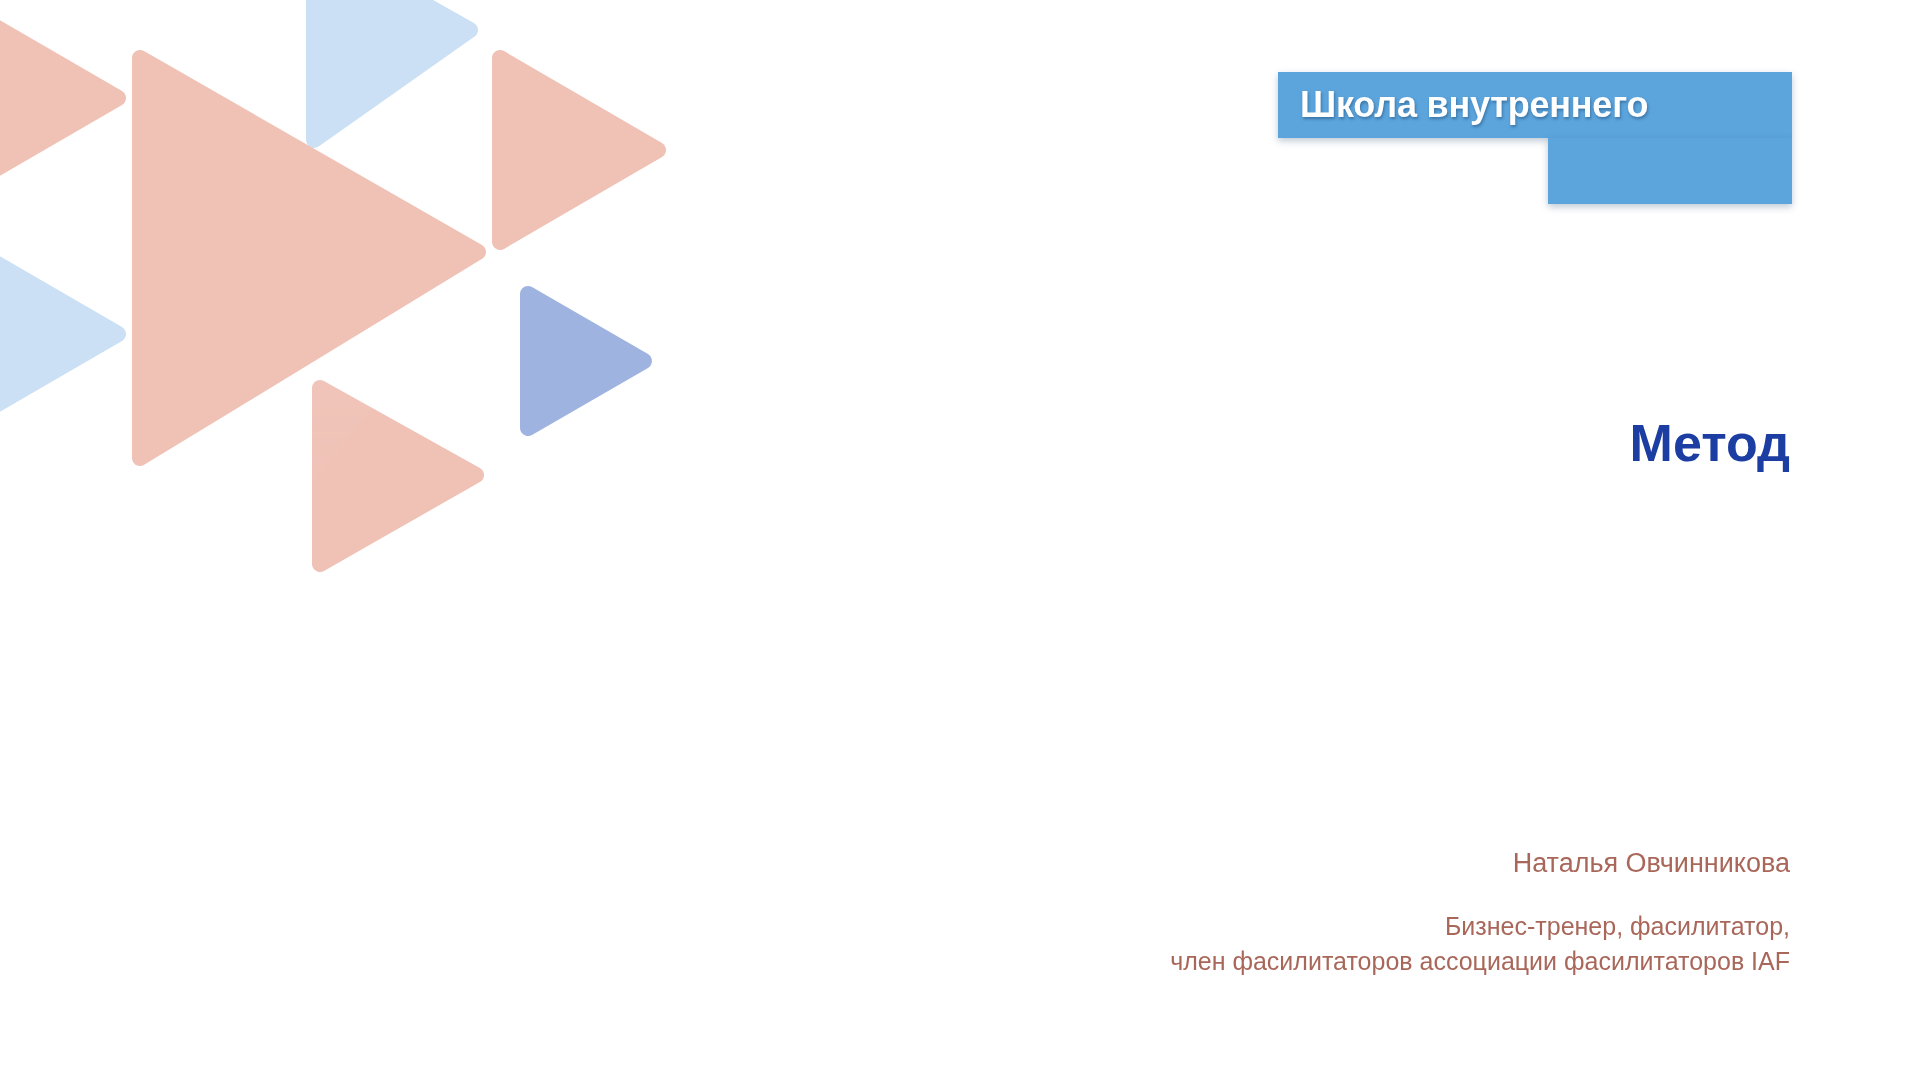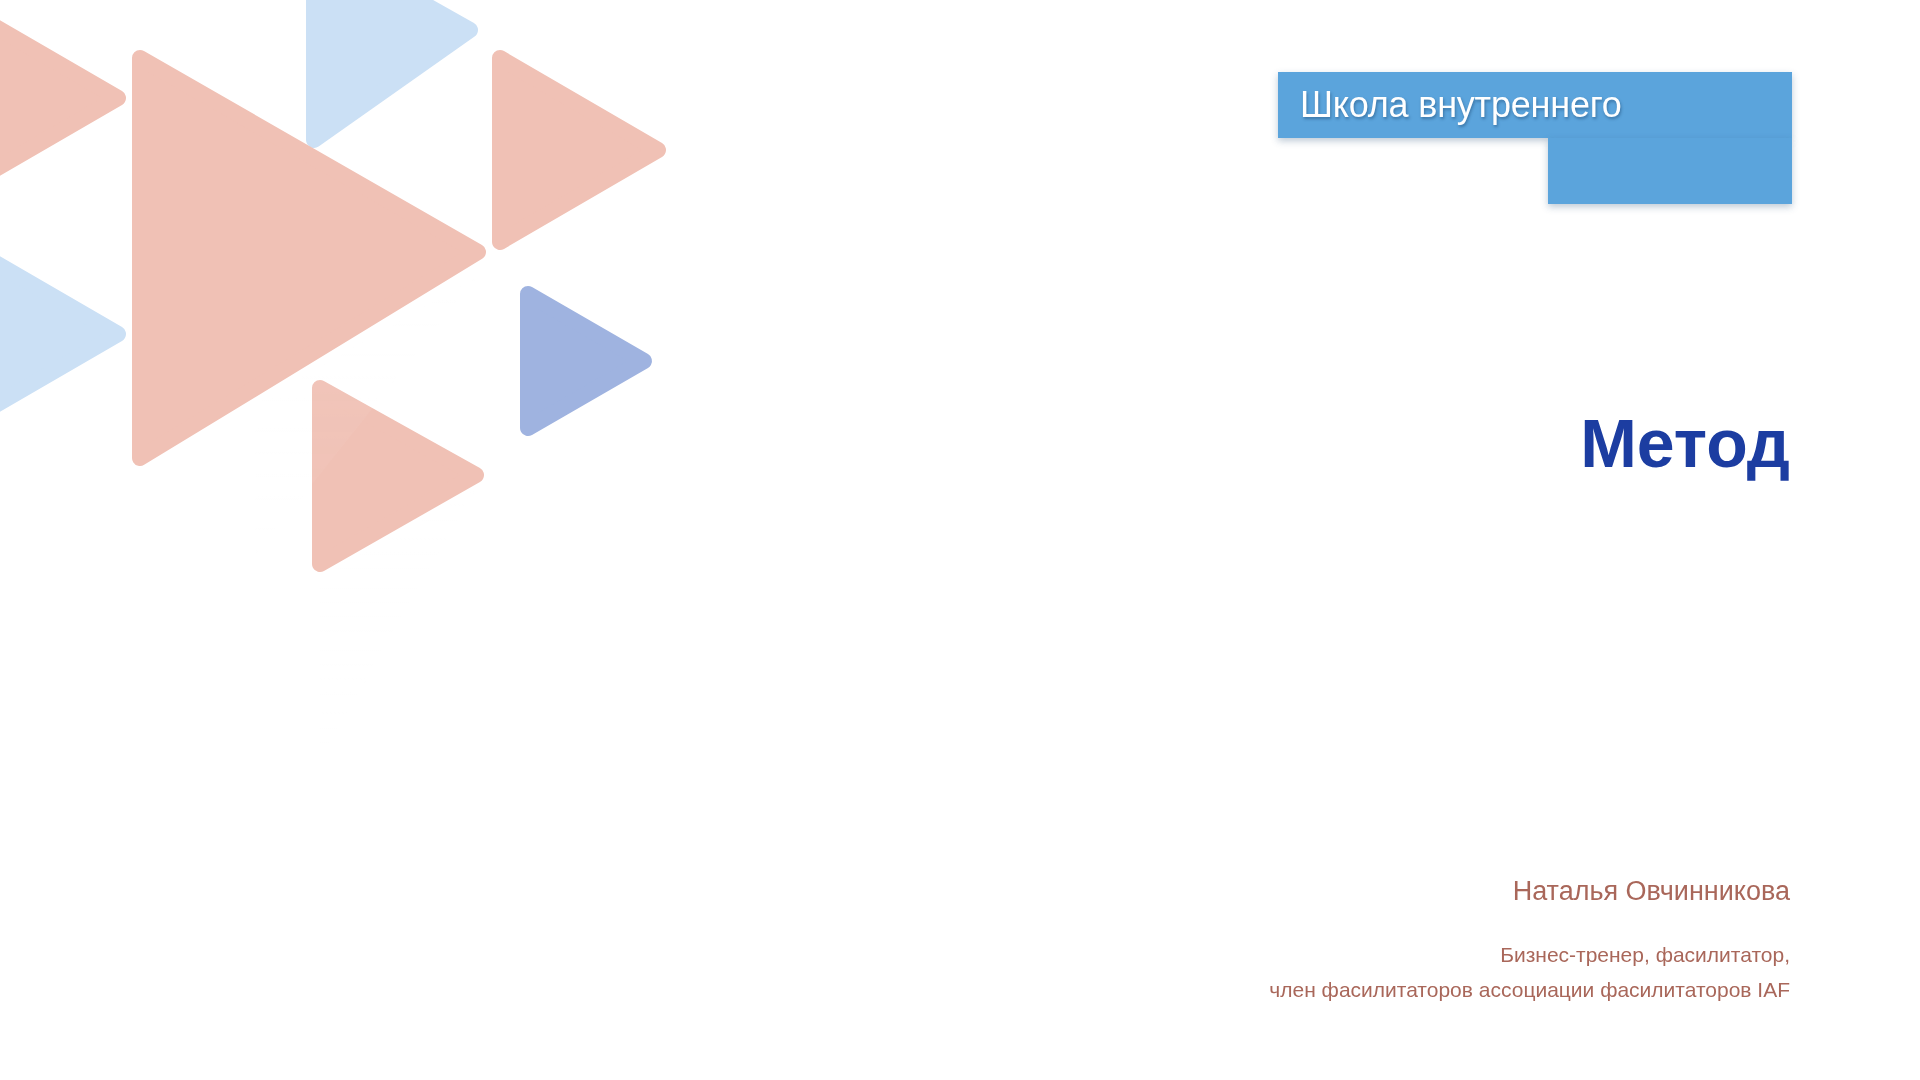--- a/index.html
+++ b/index.html
@@ -57,21 +57,21 @@
   }
   .logo-band-2 {
     left: 270px;
     top: 66px;
     width: 244px;
     height: 66px;
   }
   .logo-line {
     position: absolute;
     color: #ffffff;
-    font-weight: normal;
+    font-weight: bold;
     font-size: 36px;
     line-height: 66px;
     letter-spacing: -0.2px;
     white-space: nowrap;
     text-shadow: 1px 2px 3px rgba(20, 60, 100, 0.45);
   }
   .logo-line-1 {
     left: 22px;
     top: 0px;
   }
@@ -84,46 +84,45 @@
   .title-block {
     position: absolute;
     left: 1000px;
     top: 400px;
     width: 790px;
     text-align: right;
   }
   .title-line {
     color: #1c3da1;
     font-weight: bold;
-    font-size: 68px;
+    font-size: 52px;
     line-height: 86px;
     letter-spacing: 0px;
     white-space: nowrap;
   }
 
   
   .author-block {
     position: absolute;
     left: 700px;
     top: 845px;
     width: 1090px;
     text-align: right;
     color: #a9675a;
   }
   .author-name {
     font-size: 27px;
     line-height: 36px;
     white-space: nowrap;
-    margin-top: 28px;
   }
   .author-role {
     margin-top: 28px;
   }
   .author-role-line {
-    font-size: 21px;
+    font-size: 25px;
     line-height: 35px;
     white-space: nowrap;
   }
 </style>
 </head>
 <body>
 
 <div class="slide">
 
   <div class="decor">

